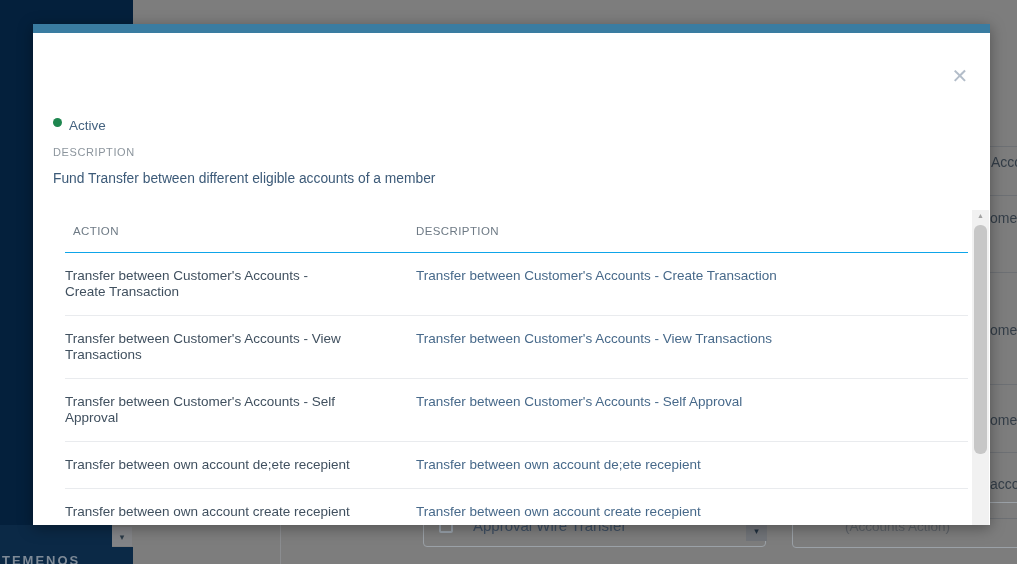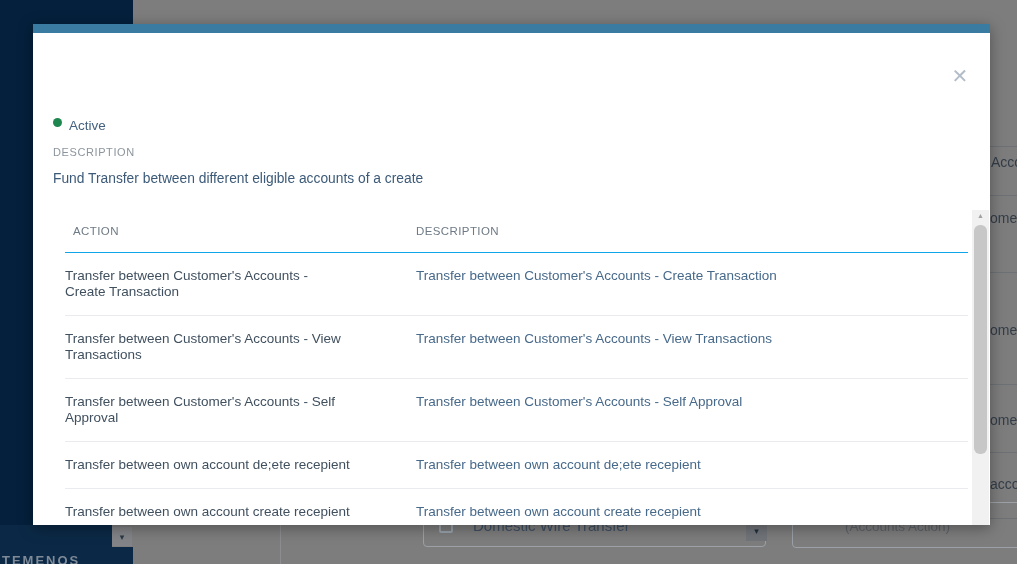--- a/index.html
+++ b/index.html
@@ -85,21 +85,21 @@
   <div class="abs nav-bottom" style="left:0;top:547px;width:133px;height:17px;"></div>
   <div class="abs collapse-btn" style="left:112px;top:527px;">
     <span>▾</span>
   </div>
   <div class="abs brand" style="left:2px;top:553px;">TEMENOS</div>
 
   <div class="abs bg-vline" style="left:280px;top:524px;height:40px;"></div>
 
   <div class="abs bg-box" style="left:423px;top:502px;width:343px;height:45px;">
     <div class="abs bg-checkbox" style="left:15px;top:16px;"></div>
-    <div class="abs bg-dd-label" style="left:49px;top:14px;">Domestic Wire Transfer</div>
+    <div class="abs bg-dd-label" style="left:49px;top:14px;">Approval Wire Transfer</div>
     <div class="abs bg-dd-btn" style="left:322px;top:17px;">
       <span>▾</span>
     </div>
   </div>
 
   <div class="abs bg-box" style="left:792px;top:502px;width:235px;height:46px;">
     <div class="abs bg-mandatory" style="left:52px;top:16px;">(Accounts Action)</div>
   </div>
 
   <div class="abs bg-hline" style="left:990px;top:146px;width:27px;"></div>
@@ -119,21 +119,21 @@
 
     <div class="abs close-btn">✕</div>
 
 
     <div class="abs status-row">
       <span class="status-dot"></span>
       <span class="status-label">Active</span>
     </div>
 
     <div class="abs desc-label">DESCRIPTION</div>
-    <div class="abs desc-text">Fund Transfer between different eligible accounts of a create</div>
+    <div class="abs desc-text">Fund Transfer between different eligible accounts of a member</div>
 
     <div class="abs feature-table">
       <div class="t-header">
         <div class="c1">ACTION</div>
         <div class="c2">DESCRIPTION</div>
       </div>
 
       <div class="t-row">
         <div class="c1">
             <div class="action-cell">Transfer between Customer's Accounts - Create Transaction</div>

